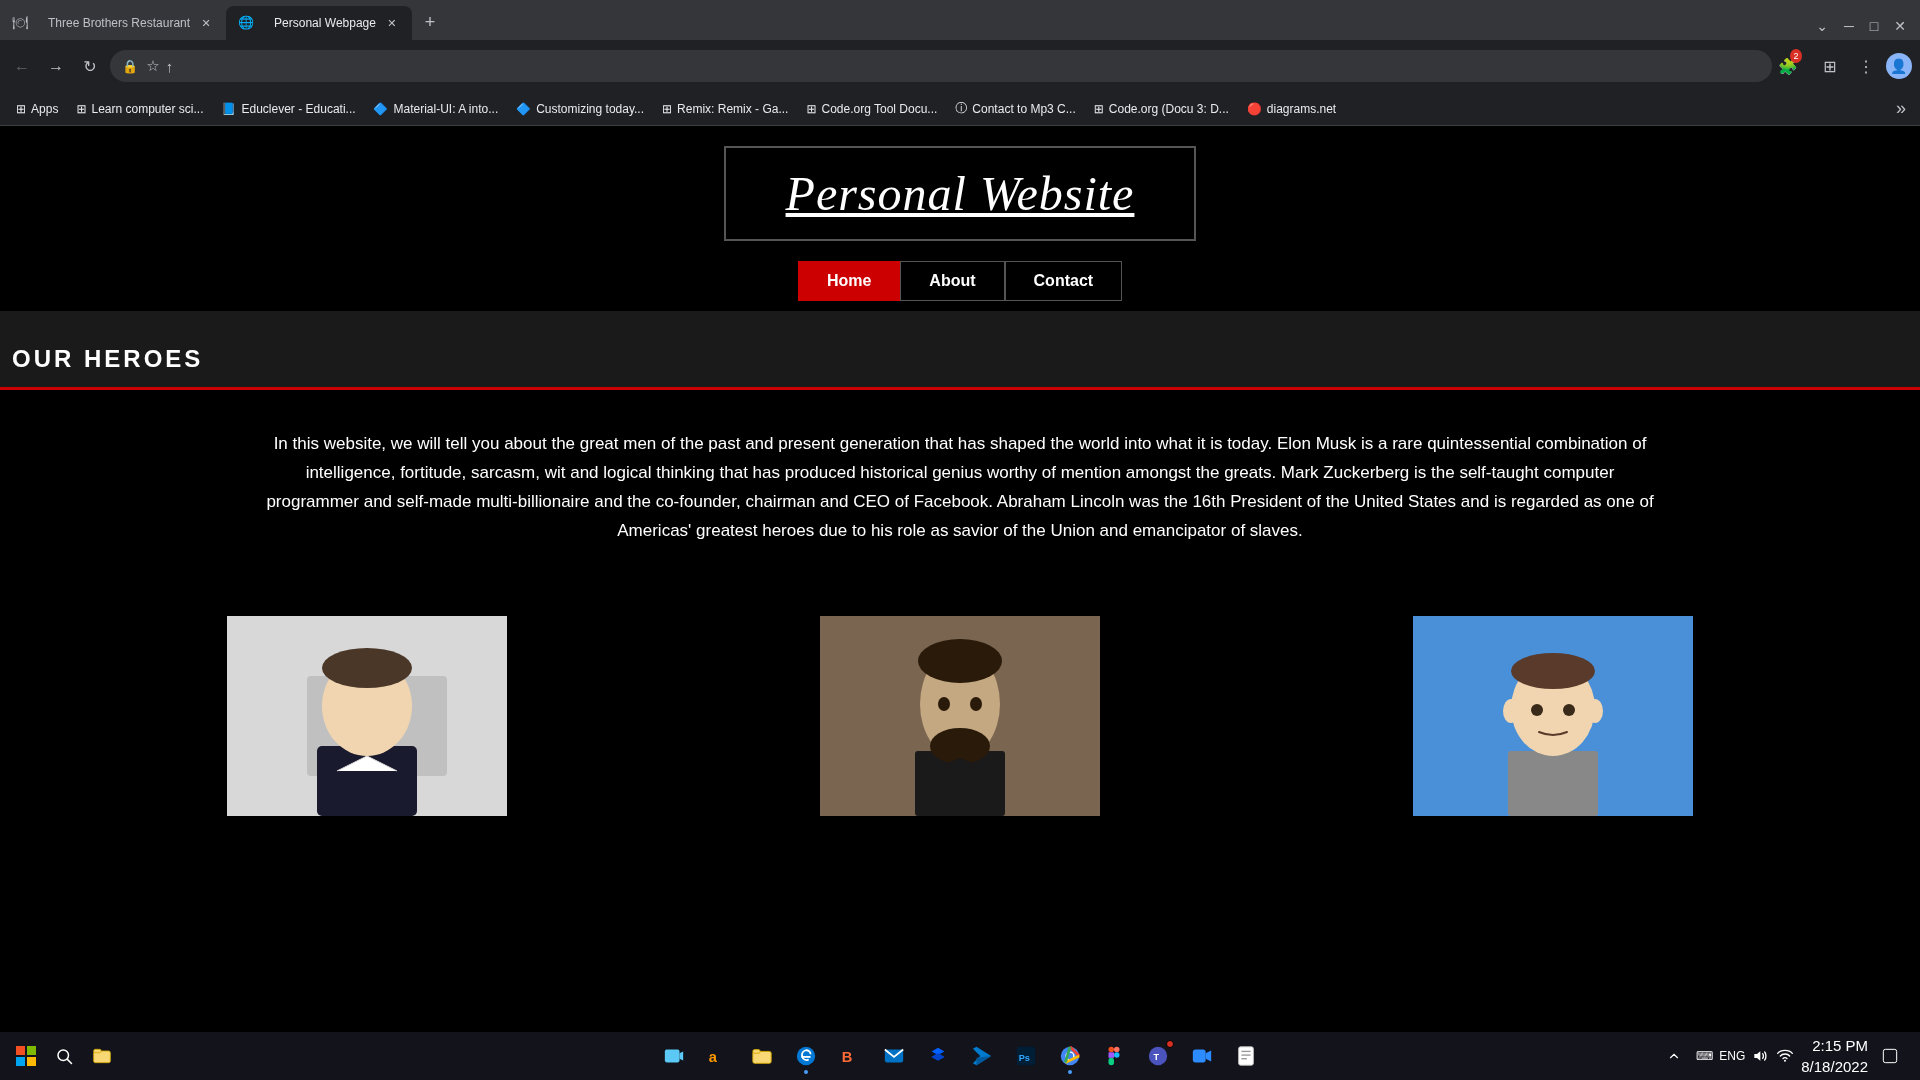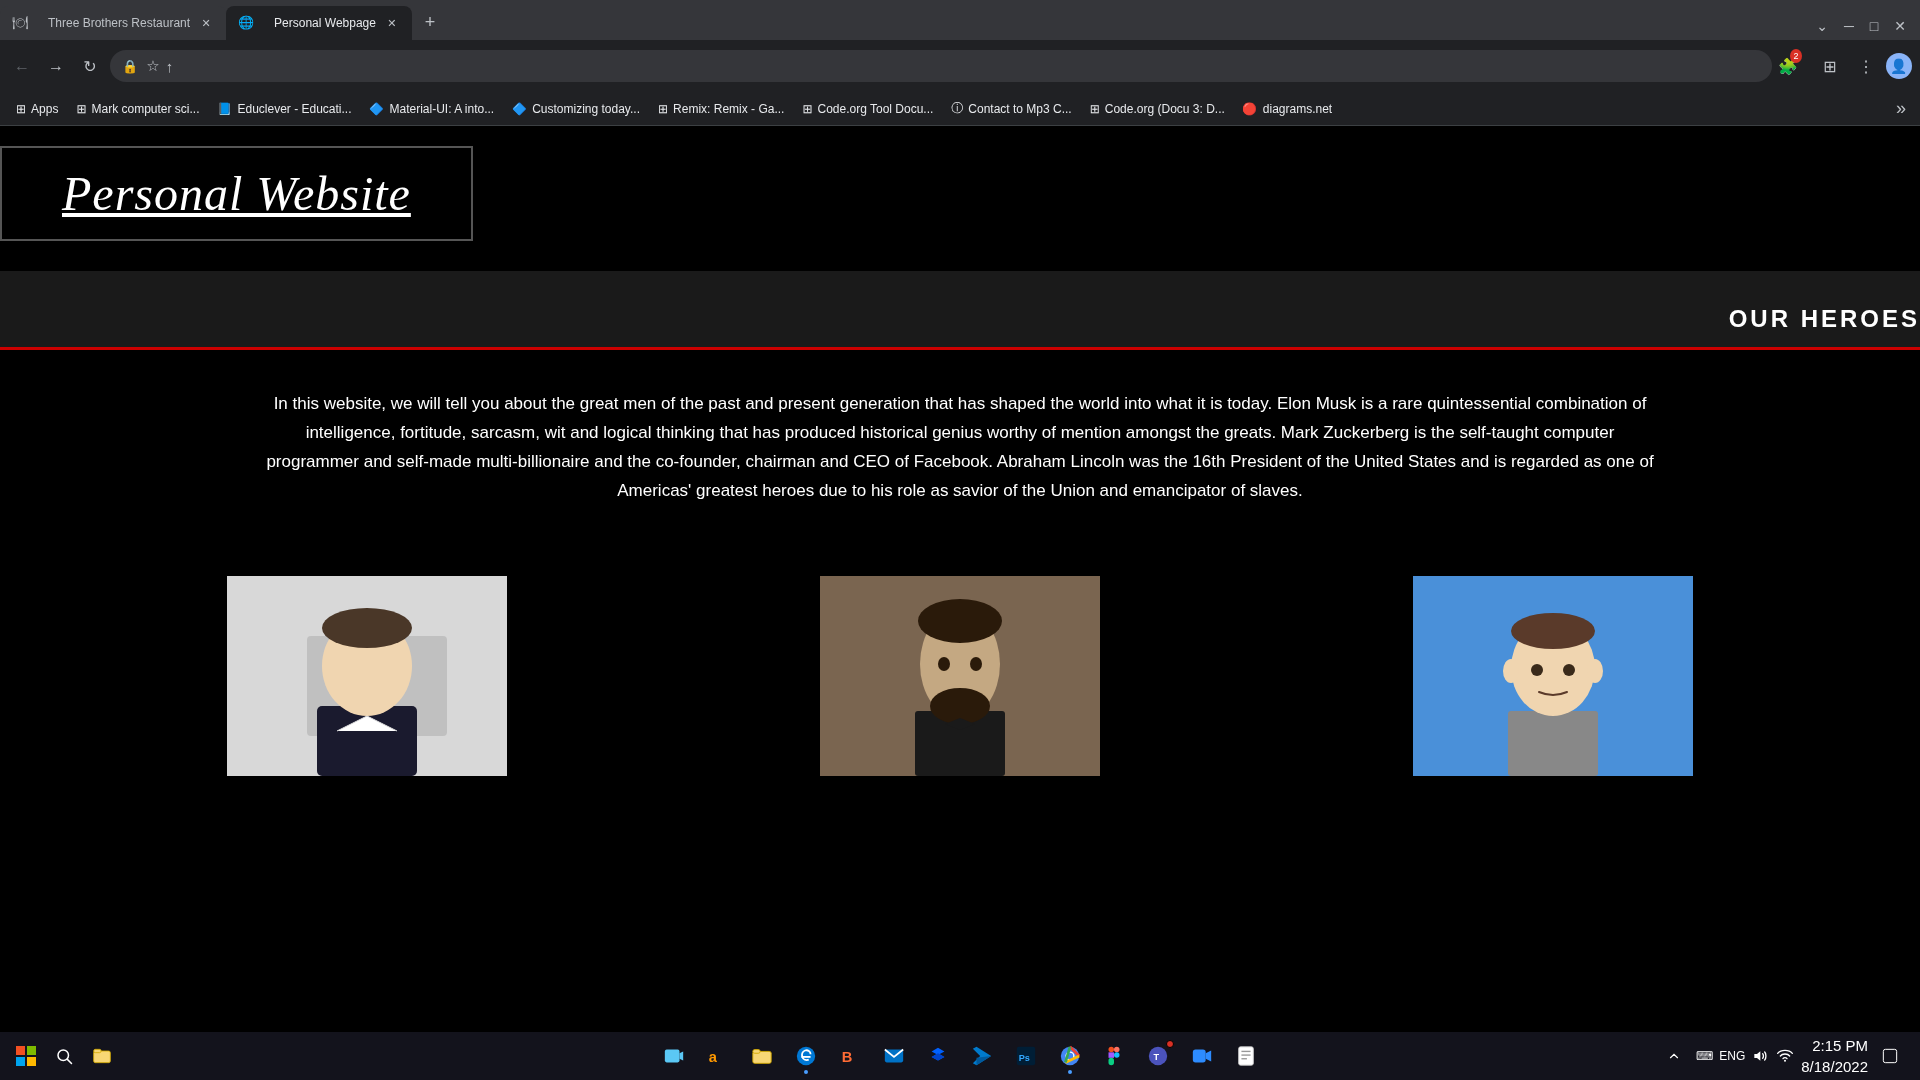--- a/index.html
+++ b/index.html
@@ -217,21 +217,21 @@
     
     .website-content {
       background: #000;
       min-height: 650px;
     }
 
     
     .site-header {
       background: #000;
       display: flex;
-      flex-direction: row;
+      flex-direction: column;
       align-items: center;
       padding: 20px 0 10px;
     }
     .site-title-box {
       border: 2px solid #555;
       padding: 18px 60px;
       margin-bottom: 20px;
     }
     .site-title {
       font-family: Georgia, 'Times New Roman', serif;
@@ -258,26 +258,26 @@
       border-color: #cc0000;
       color: #fff;
     }
 
     
     .divider-section {
       background: #1a1a1a;
       padding: 20px 0 0;
     }
     .section-title {
-      text-align: right;
+      text-align: left;
       font-size: 24px;
       font-weight: bold;
       letter-spacing: 3px;
       color: #fff;
-      padding: 14px 0;
+      padding: 14px 12px;
       text-transform: uppercase;
     }
     .red-line {
       height: 3px;
       background: #cc0000;
       width: 100%;
     }
 
     
     .description-section {
@@ -487,21 +487,21 @@
     </div>
   </div>
 
   <div class="bookmarks-bar">
     <div class="bookmark-item">
       <span class="bookmark-icon">⊞</span>
       <span>Apps</span>
     </div>
     <div class="bookmark-item">
       <span class="bookmark-icon">⊞</span>
-      <span>Mark computer sci...</span>
+      <span>Learn computer sci...</span>
     </div>
     <div class="bookmark-item">
       <span class="bookmark-icon">📘</span>
       <span>Educlever - Educati...</span>
     </div>
     <div class="bookmark-item">
       <span class="bookmark-icon">🔷</span>
       <span>Material-UI: A into...</span>
     </div>
     <div class="bookmark-item">
@@ -531,20 +531,25 @@
     <span class="bookmark-more">»</span>
   </div>
 
   <div class="website-content">
 
     <div class="site-header">
       <div class="site-title-box">
         <div class="site-title">Personal Website</div>
       </div>
 
+      <nav class="nav-menu">
+        <div class="nav-item active">Home</div>
+        <div class="nav-item">About</div>
+        <div class="nav-item">Contact</div>
+      </nav>
     </div>
 
     <div class="divider-section">
       <div class="section-title">OUR HEROES</div>
       <div class="red-line"></div>
     </div>
 
     <div class="description-section">
       <p class="description-text">In this website, we will tell you about the great men of the past and present generation that has shaped the world into what it is today. Elon Musk is a rare quintessential combination of intelligence, fortitude, sarcasm, wit and logical thinking that has produced historical genius worthy of mention amongst the greats. Mark Zuckerberg is the self-taught computer programmer and self-made multi-billionaire and the co-founder, chairman and CEO of Facebook. Abraham Lincoln was the 16th President of the United States and is regarded as one of Americas' greatest heroes due to his role as savior of the Union and emancipator of slaves.</p>
     </div>

